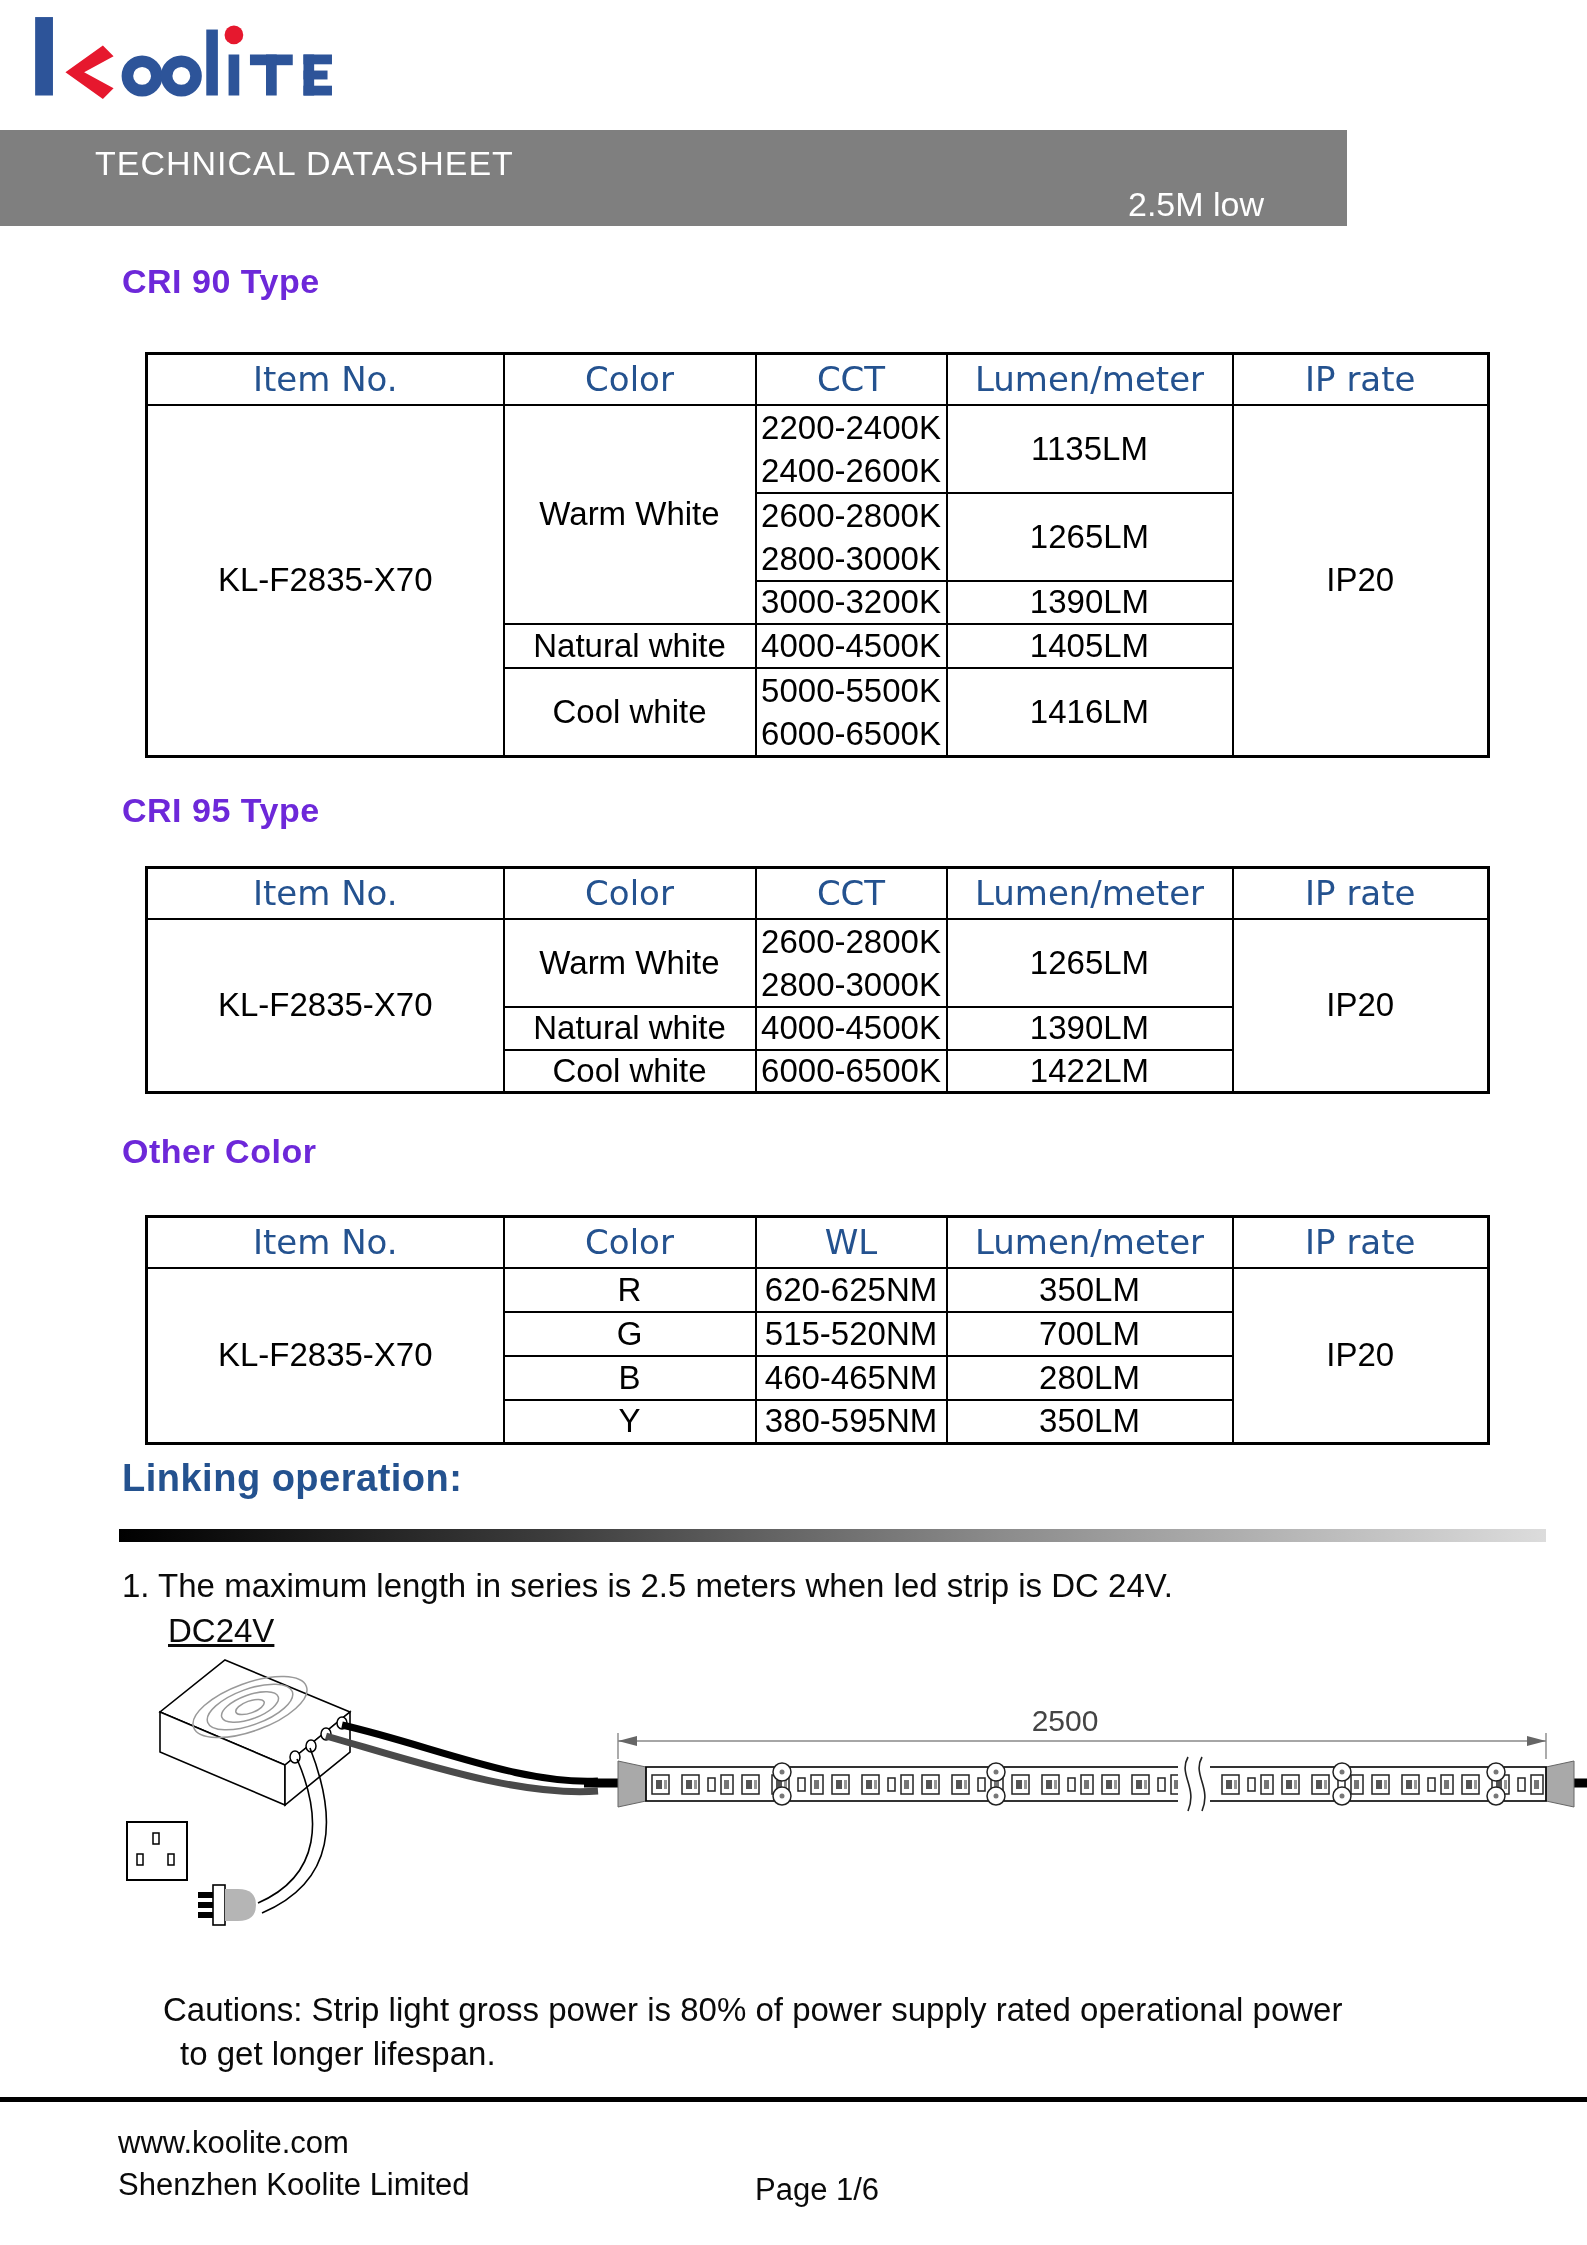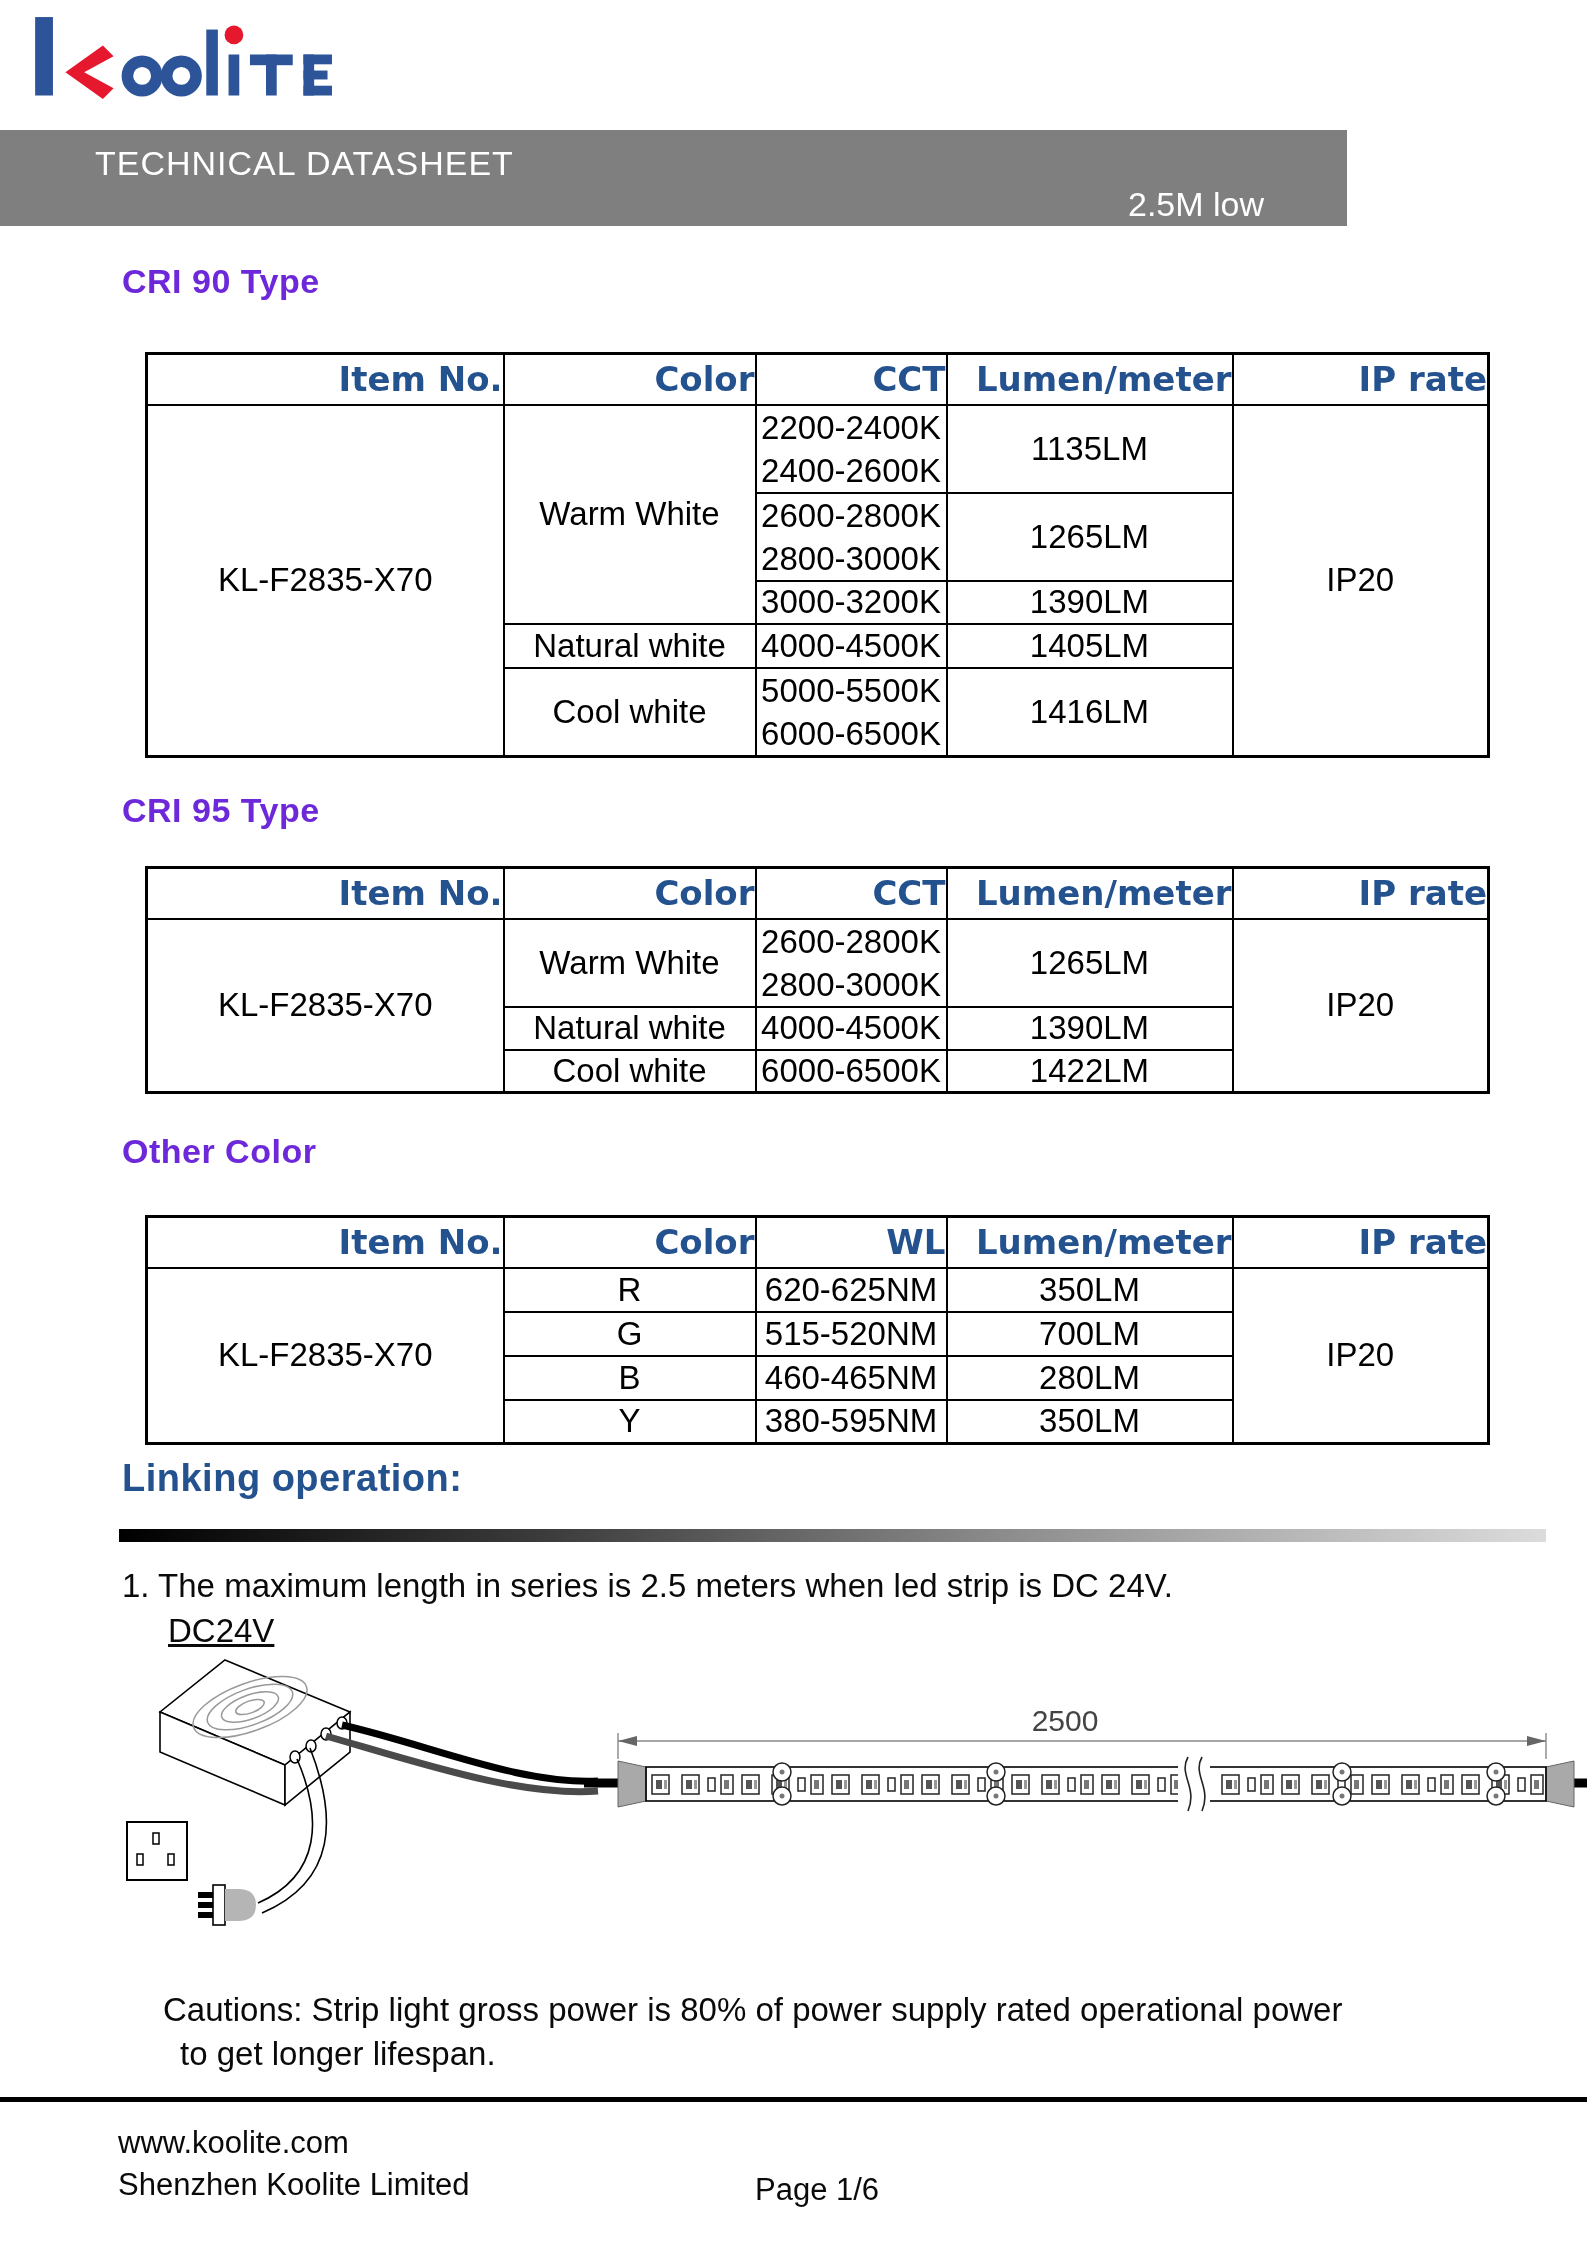--- a/index.html
+++ b/index.html
@@ -16,21 +16,21 @@
   .h-cri90{left:122px;top:262px;}
   .h-cri95{left:122px;top:791px;}
   .h-other{left:122px;top:1132px;}
   .h-linking{left:122px;top:1457px;font-size:38px;color:#24528f;}
   
   table.spec{position:absolute;left:145px;border-collapse:collapse;table-layout:fixed;background:#fff;}
   .t1{top:352px;} .t2{top:866px;} .t3{top:1215px;}
   table.spec th,table.spec td{border:2px solid #000;text-align:center;vertical-align:middle;
       padding:0;overflow:hidden;}
   table.spec{border:3px solid #000;}
-  table.spec th{font-family:"DejaVu Sans",sans-serif;font-weight:bold;font-size:34px;color:#24528f;text-align:right;}
+  table.spec th{font-family:"DejaVu Sans",sans-serif;font-weight:normal;font-size:34px;color:#24528f;}
   table.spec td{font-size:33px;color:#000;}
   .c-item{width:357px;} .c-color{width:252px;} .c-cct{width:191px;} .c-lumen{width:286px;} .c-ip{width:256px;}
   .two-line div{line-height:43px;}
   
   .grad{position:absolute;left:119px;top:1529px;width:1427px;height:13px;
         background:linear-gradient(90deg,#000 0%,#3c3c3c 30%,#8c8c8c 62%,#dcdcdc 100%);}
   
   .note{position:absolute;left:122px;top:1563px;font-size:33px;line-height:45px;color:#0a0a0a;}
   .note .indent{margin-left:46px;text-decoration:underline;}
   .cautions{position:absolute;left:163px;top:1988px;font-size:33px;line-height:44px;color:#0a0a0a;}

